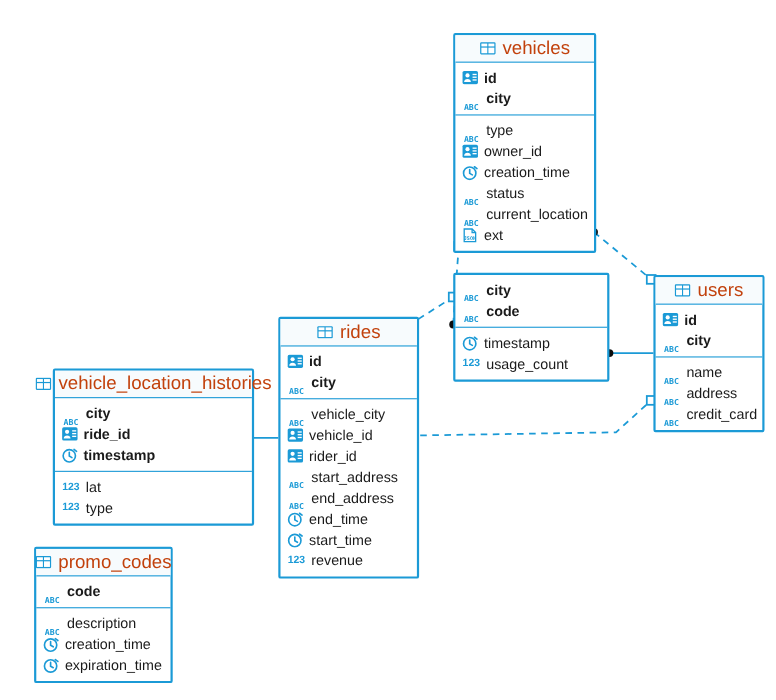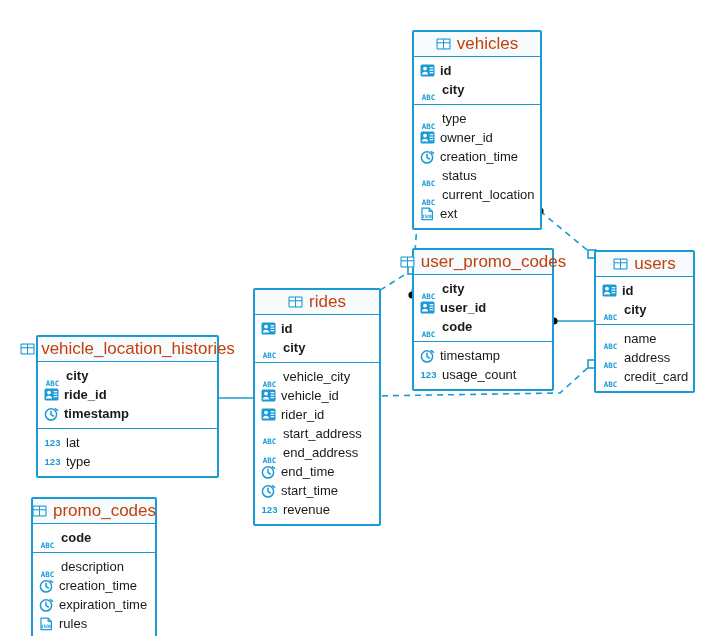--- a/index.html
+++ b/index.html
@@ -60,21 +60,21 @@
     font-family:"Liberation Sans", sans-serif;
     font-size:9.5px;font-weight:bold;color:#1b9ad6;
     width:17px;text-align:right;
   }
 
   
   #t-vehicles              {left:412px;top:30px;width:130px;}
   #t-user_promo_codes      {left:412px;top:248px;width:142px;}
   #t-users                 {left:594px;top:250px;width:101px;}
   #t-rides                 {left:253px;top:288px;width:128px;}
-  #t-vehicle_location_histories{left:36px;top:335px;width:183px;}
+  #t-vehicle_location_histories{left:48px;top:335px;width:183px;}
   #t-promo_codes           {left:31px;top:497px;width:126px;}
 </style>
 </head>
 <body>
 
 <div id="canvas">
 
   <svg id="wires" viewBox="0 0 705 636" xmlns="http://www.w3.org/2000/svg">
       <g>
         <path d="M 213 398 L 253 398" fill="none" stroke="#1b9ad6" stroke-width="1.6"></path>
@@ -182,49 +182,24 @@
               <path d="M2 1.2 h7.2 l3.2 3.2 V12.6 H2 Z" fill="none" stroke="#1b9ad6" stroke-width="1.2"></path>
               <path d="M9.2 1.2 V4.4 H12.4" fill="none" stroke="#1b9ad6" stroke-width="1.2"></path>
               <text x="7.2" y="11" font-family="DejaVu Sans Mono, monospace" font-size="4.6" font-weight="bold" fill="#1b9ad6" text-anchor="middle">JSON</text>
             </svg>
           </span>
           <span class="fname">ext</span>
         </div>
       </div>
     </div>
     <div class="tbl" id="t-user_promo_codes">
-      <div class="tbl-head">
-        <span class="ic">
-          <svg width="15" height="12" viewBox="0 0 15 12">
-            <rect x="0.5" y="0.5" width="14" height="11" rx="1" fill="#1b9ad6"></rect>
-            <rect x="1.6" y="1.6" width="5.4" height="2.6" fill="#fff"></rect>
-            <rect x="8" y="1.6" width="5.4" height="2.6" fill="#fff"></rect>
-            <rect x="1.6" y="5.3" width="5.4" height="5.1" fill="#fff"></rect>
-            <rect x="8" y="5.3" width="5.4" height="5.1" fill="#fff"></rect>
-          </svg>
-        </span>
-        <span class="tbl-title">user_promo_codes</span>
-      </div>
       <div class="sec keys">
         <div class="row pk">
           <span class="ic ic-abc">ABC</span>
           <span class="fname">city</span>
-        </div>
-        <div class="row pk">
-          <span class="ic">
-            <svg width="15" height="13" viewBox="0 0 15 13">
-              <rect x="0.5" y="0.5" width="14" height="12" rx="1.5" fill="#1b9ad6"></rect>
-              <circle cx="5" cy="4.6" r="1.9" fill="#fff"></circle>
-              <path d="M1.9 10.6c0-1.8 1.4-2.8 3.1-2.8s3.1 1 3.1 2.8z" fill="#fff"></path>
-              <rect x="9.6" y="3.1" width="3.7" height="1.2" fill="#fff"></rect>
-              <rect x="9.6" y="5.6" width="3.7" height="1.2" fill="#fff"></rect>
-              <rect x="9.6" y="8.1" width="3.7" height="1.2" fill="#fff"></rect>
-            </svg>
-          </span>
-          <span class="fname">user_id</span>
         </div>
         <div class="row pk">
           <span class="ic ic-abc">ABC</span>
           <span class="fname">code</span>
         </div>
       </div>
       <div class="sec fields">
         <div class="row">
           <span class="ic">
             <svg width="15" height="14" viewBox="0 0 15 14">
@@ -475,25 +450,15 @@
         <div class="row">
           <span class="ic">
             <svg width="15" height="14" viewBox="0 0 15 14">
               <circle cx="7" cy="7.4" r="5.6" fill="none" stroke="#1b9ad6" stroke-width="1.5"></circle>
               <path d="M7 4.2 V7.6 L9.4 9" fill="none" stroke="#1b9ad6" stroke-width="1.5" stroke-linecap="round"></path>
               <path d="M11.3 1.6 L13.6 3.3" fill="none" stroke="#1b9ad6" stroke-width="1.5" stroke-linecap="round"></path>
             </svg>
           </span>
           <span class="fname">expiration_time</span>
         </div>
-        <div class="row">
-          <span class="ic">
-            <svg width="15" height="14" viewBox="0 0 15 14">
-              <path d="M2 1.2 h7.2 l3.2 3.2 V12.6 H2 Z" fill="none" stroke="#1b9ad6" stroke-width="1.2"></path>
-              <path d="M9.2 1.2 V4.4 H12.4" fill="none" stroke="#1b9ad6" stroke-width="1.2"></path>
-              <text x="7.2" y="11" font-family="DejaVu Sans Mono, monospace" font-size="4.6" font-weight="bold" fill="#1b9ad6" text-anchor="middle">JSON</text>
-            </svg>
-          </span>
-          <span class="fname">rules</span>
-        </div>
       </div>
     </div>
   </div>
 
 </body></html>

